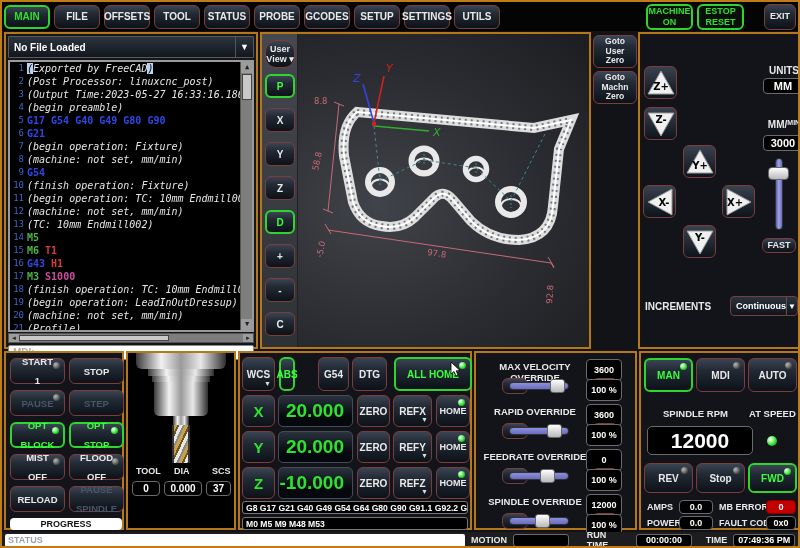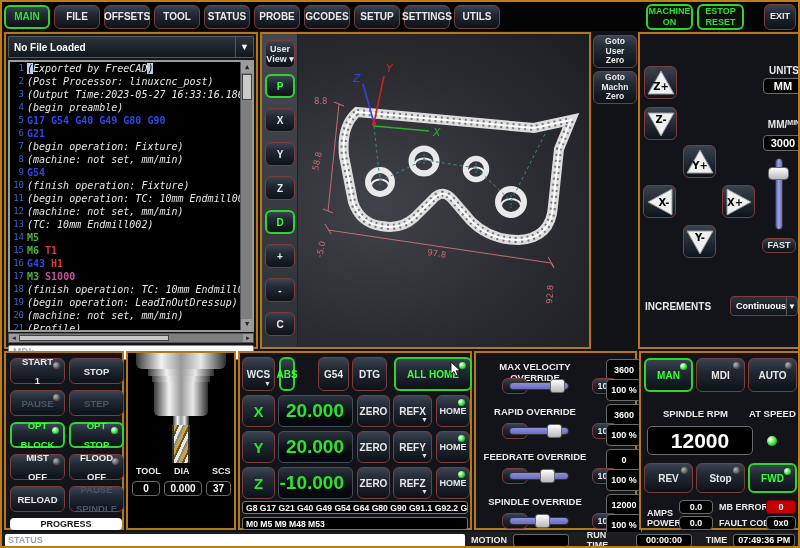--- a/index.html
+++ b/index.html
@@ -105,21 +105,21 @@
   .axis-val { position:absolute; display:flex; align-items:center; justify-content:flex-end; padding-right:8px;
      background:linear-gradient(180deg,#2a323d,#05080c 70%); border:1px solid #444c58; border-radius:5px;
      color:#2ee32e; font-weight:bold; font-size:19px; font-family:"Liberation Sans",sans-serif;}
   .axis-lbl { color:#2ee32e !important; font-size:15px !important; }
   .caret { position:absolute; right:3px; bottom:1px; font-size:7px; color:#ddd; }
   .codebar { position:absolute; left:2px; width:226px; height:13px; background:#000; border:1px solid #777;
      border-radius:3px; color:#fff; font-weight:bold; font-size:8.6px; display:flex; align-items:center; padding-left:3px; white-space:nowrap; overflow:hidden;}
   
   #ovr-panel { left:472px; top:349px; width:163px; height:179px; }
   .ovr-lbl { position:absolute; width:118px; text-align:center; font-size:9.5px; color:#e9e9e9; font-weight:bold;}
-  .ovr-box { position:absolute; left:130px; width:36px; height:22px; font-size:9px; }
+  .ovr-box { position:absolute; left:110px; width:36px; height:22px; font-size:9px; }
   .minmax { position:absolute; width:26px; height:16px; font-size:9px;margin-left:22px; }
   .track { position:absolute; height:8px; width:60px; border-radius:4px; border:1px solid #333;
      background:linear-gradient(180deg,#8b8fdd,#6a6dbd); }
   .handle { position:absolute; width:15px; height:14px; border-radius:3px;
      background:linear-gradient(180deg,#fefefe,#b9b9bd); border:1px solid #666; }
   
   #spindle-panel { left:637px; top:349px; width:161px; height:179px; }
   #spindle-panel .btn { position:absolute; width:49px; height:34px; font-size:10px; }
   #spindle-panel .lbl { position:absolute; font-size:9.5px; }
   #rpm-display { position:absolute; left:6px; top:73px; width:106px; height:29px; font-size:21px; border-radius:5px;}
@@ -250,21 +250,21 @@
       <text x="56" y="137" stroke="none" transform="rotate(-78 56 137)">58.8</text>
       <text x="60" y="224" stroke="none" transform="rotate(-78 60 224)">-5.0</text>
       <line x1="66" y1="196" x2="289" y2="229"></line>
       <path d="M63 190 l6 10 M286 223 l6 10"></path>
       <text x="165" y="221" stroke="none" transform="rotate(8 165 221)">97.8</text>
       <line x1="289" y1="229" x2="292" y2="234"></line>
       <text x="290" y="270" stroke="none" transform="rotate(-86 290 270)">92.8</text>
     </g>
   </svg>
   <div id="view-strip">
-      <button class="btn two" style="top: 6px;">User View ▾</button>
+      <button class="btn two" style="top: 6px; border-radius: 11px;">User View ▾</button>
       <button class="btn green" style="top: 40px;">P</button>
       <button class="btn" style="top: 74px;">X</button>
       <button class="btn" style="top: 108px;">Y</button>
       <button class="btn" style="top: 142px;">Z</button>
       <button class="btn green" style="top: 176px;">D</button>
       <button class="btn" style="top: 210px;">+</button>
       <button class="btn" style="top: 244px;">-</button>
       <button class="btn" style="top: 278px;">C</button>
     </div>
 </div>
@@ -457,21 +457,21 @@
   <div id="rpm-display" class="blackbox">
       <span>12000</span>
     </div>
   <div class="led on" style="left:126px;top:83px;right:auto;width:10px;height:10px;"></div>
   <div id="dir-holder">
       <button class="btn" style="left: 3px; top: 110px; height: 30px;">REV<span class="led"></span></button>
       <button class="btn" style="left: 55px; top: 110px; height: 30px;">Stop<span class="led"></span></button>
       <button class="btn green" style="left: 107px; top: 110px; height: 30px;">FWD<span class="led on"></span></button>
     </div>
   <div id="stats-holder">
-      <span class="statlbl" style="left: 6px; top: 155px; text-align: right;">AMPS</span>
+      <span class="statlbl" style="left: 6px; top: 149px; text-align: right;">AMPS</span>
       <div class="blackbox statbox" style="left: 38px; top: 147px; width: 34px;">0.0</div>
       <span class="statlbl" style="left: 78px; top: 149px;">MB ERRORS</span>
       <div class="blackbox statbox red" style="left: 125px; top: 147px; width: 30px;">0</div>
       <span class="statlbl" style="left: 6px; top: 165px;">POWER</span>
       <div class="blackbox statbox" style="left: 38px; top: 163px; width: 34px;">0.0</div>
       <span class="statlbl" style="left: 78px; top: 165px;">FAULT CODE</span>
       <div class="blackbox statbox" style="left: 125px; top: 163px; width: 30px;">0x0</div>
     </div>
 </div>
 

